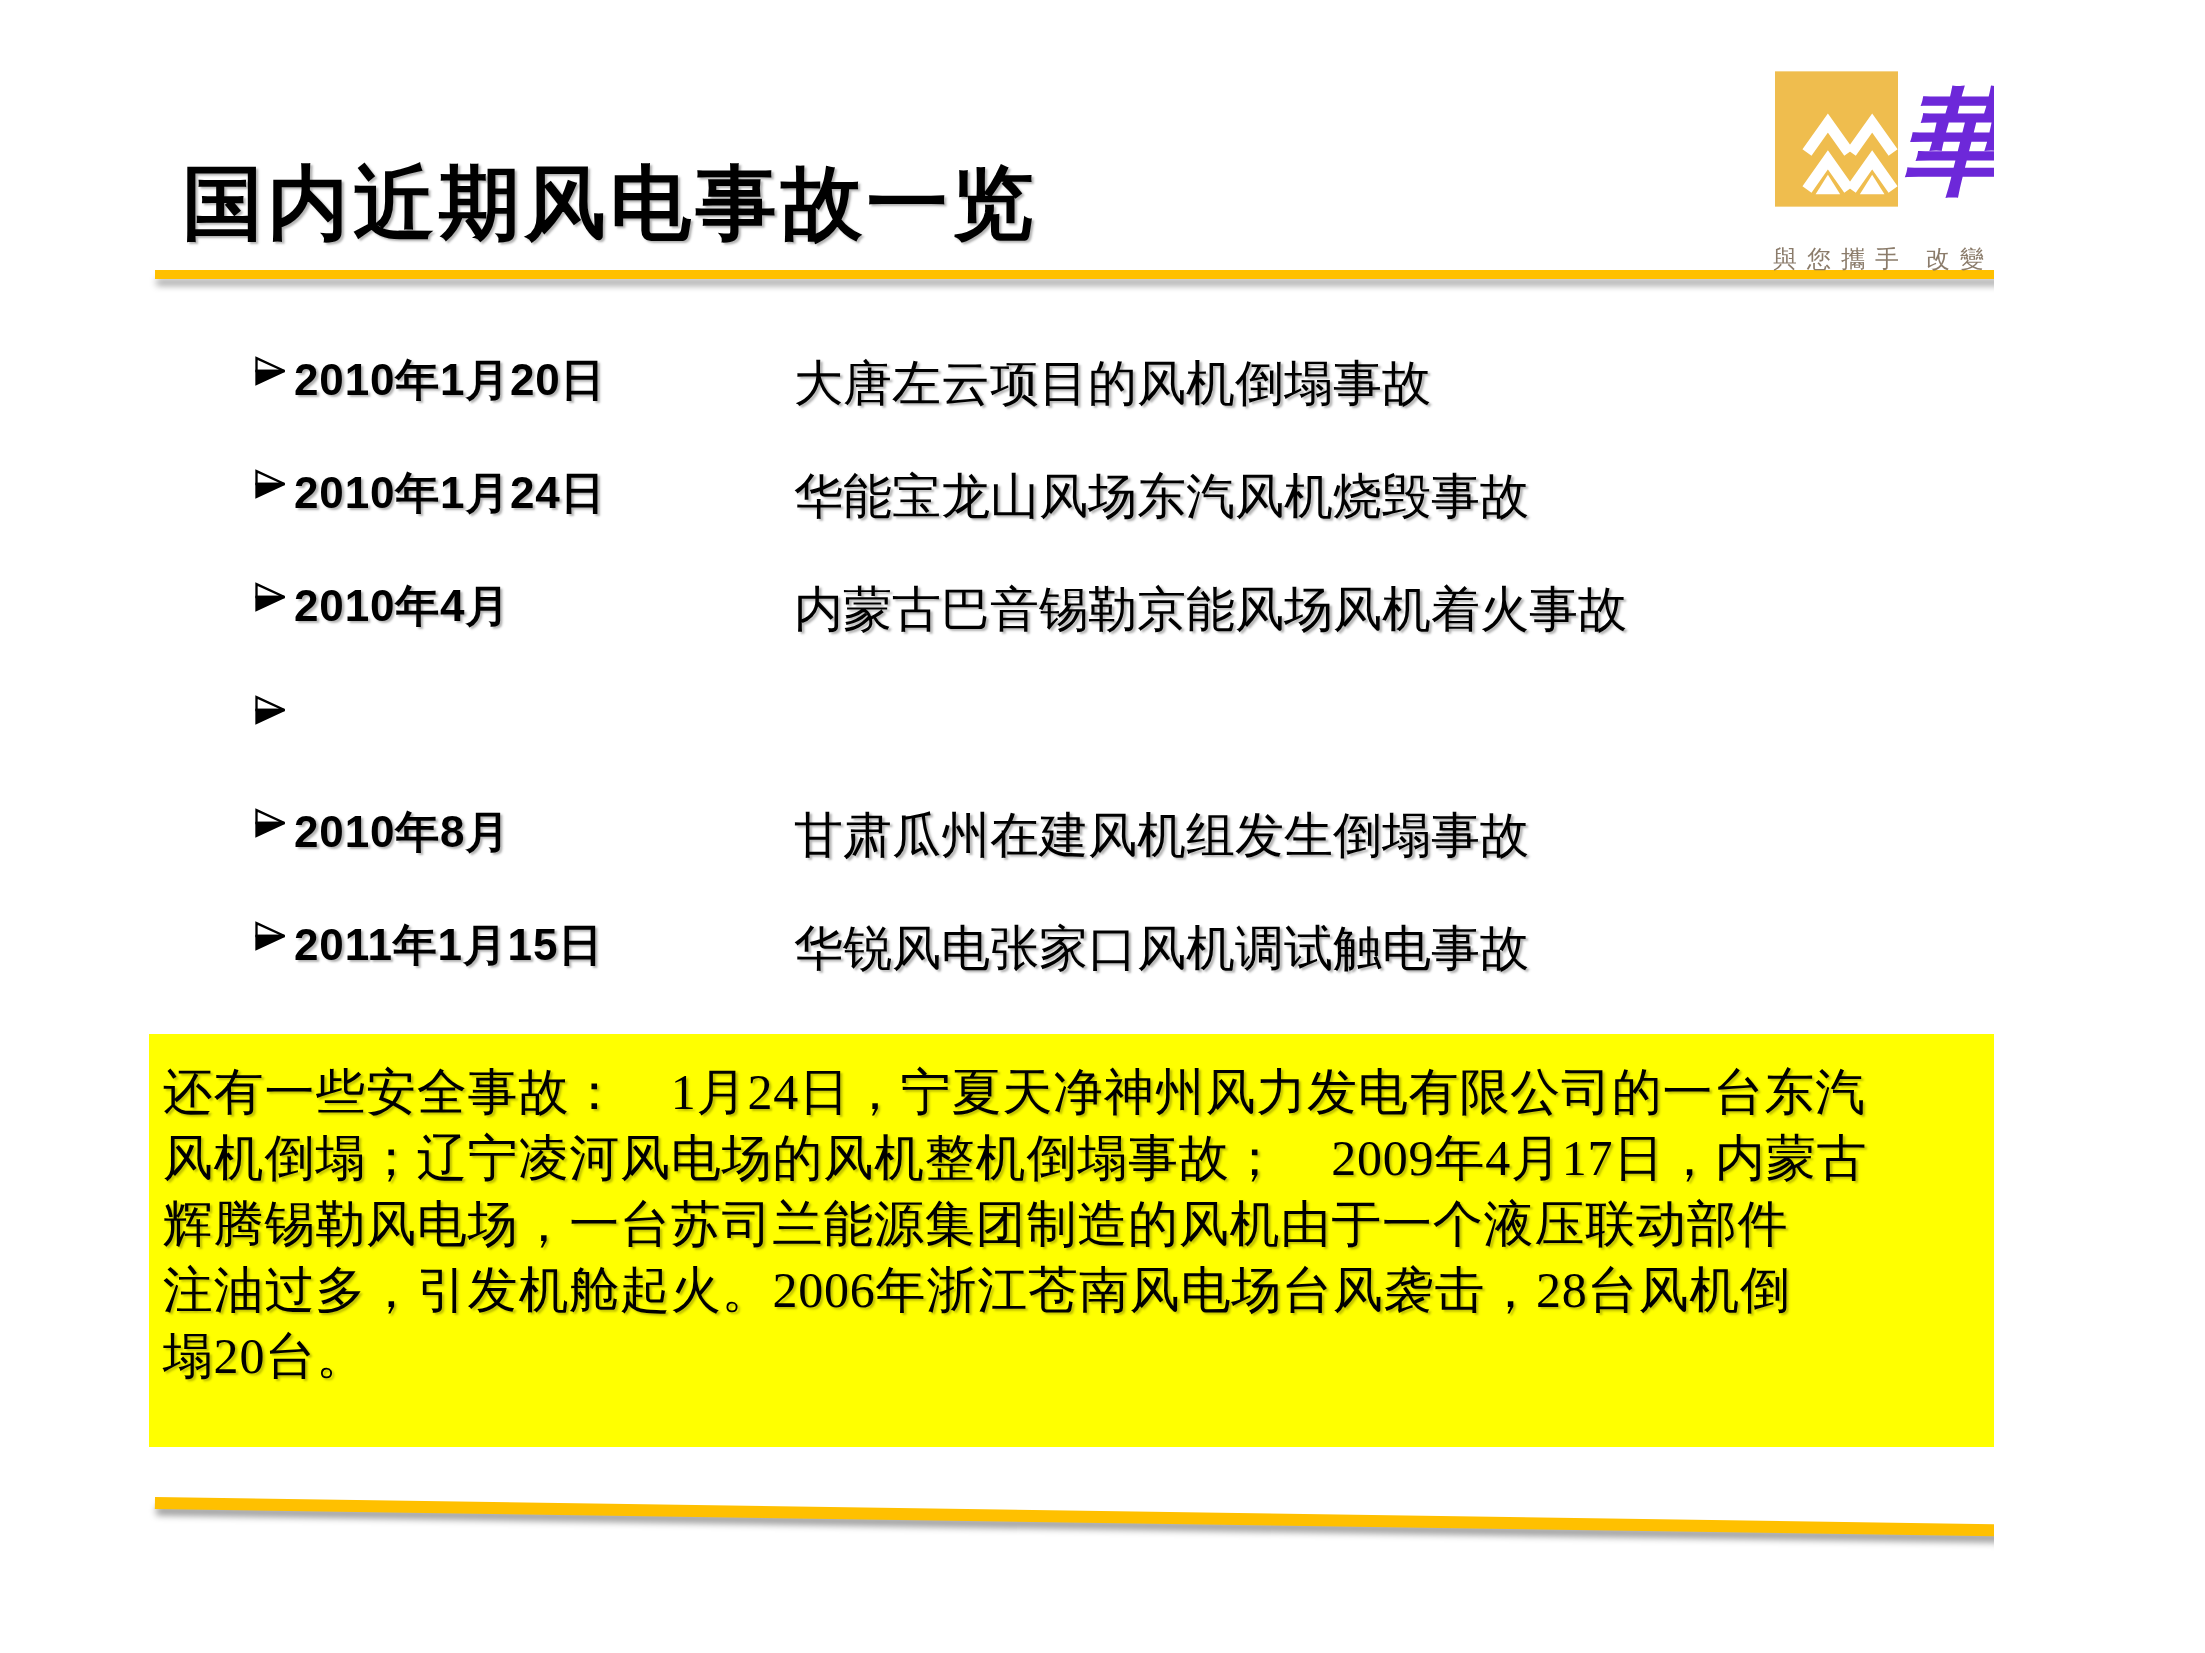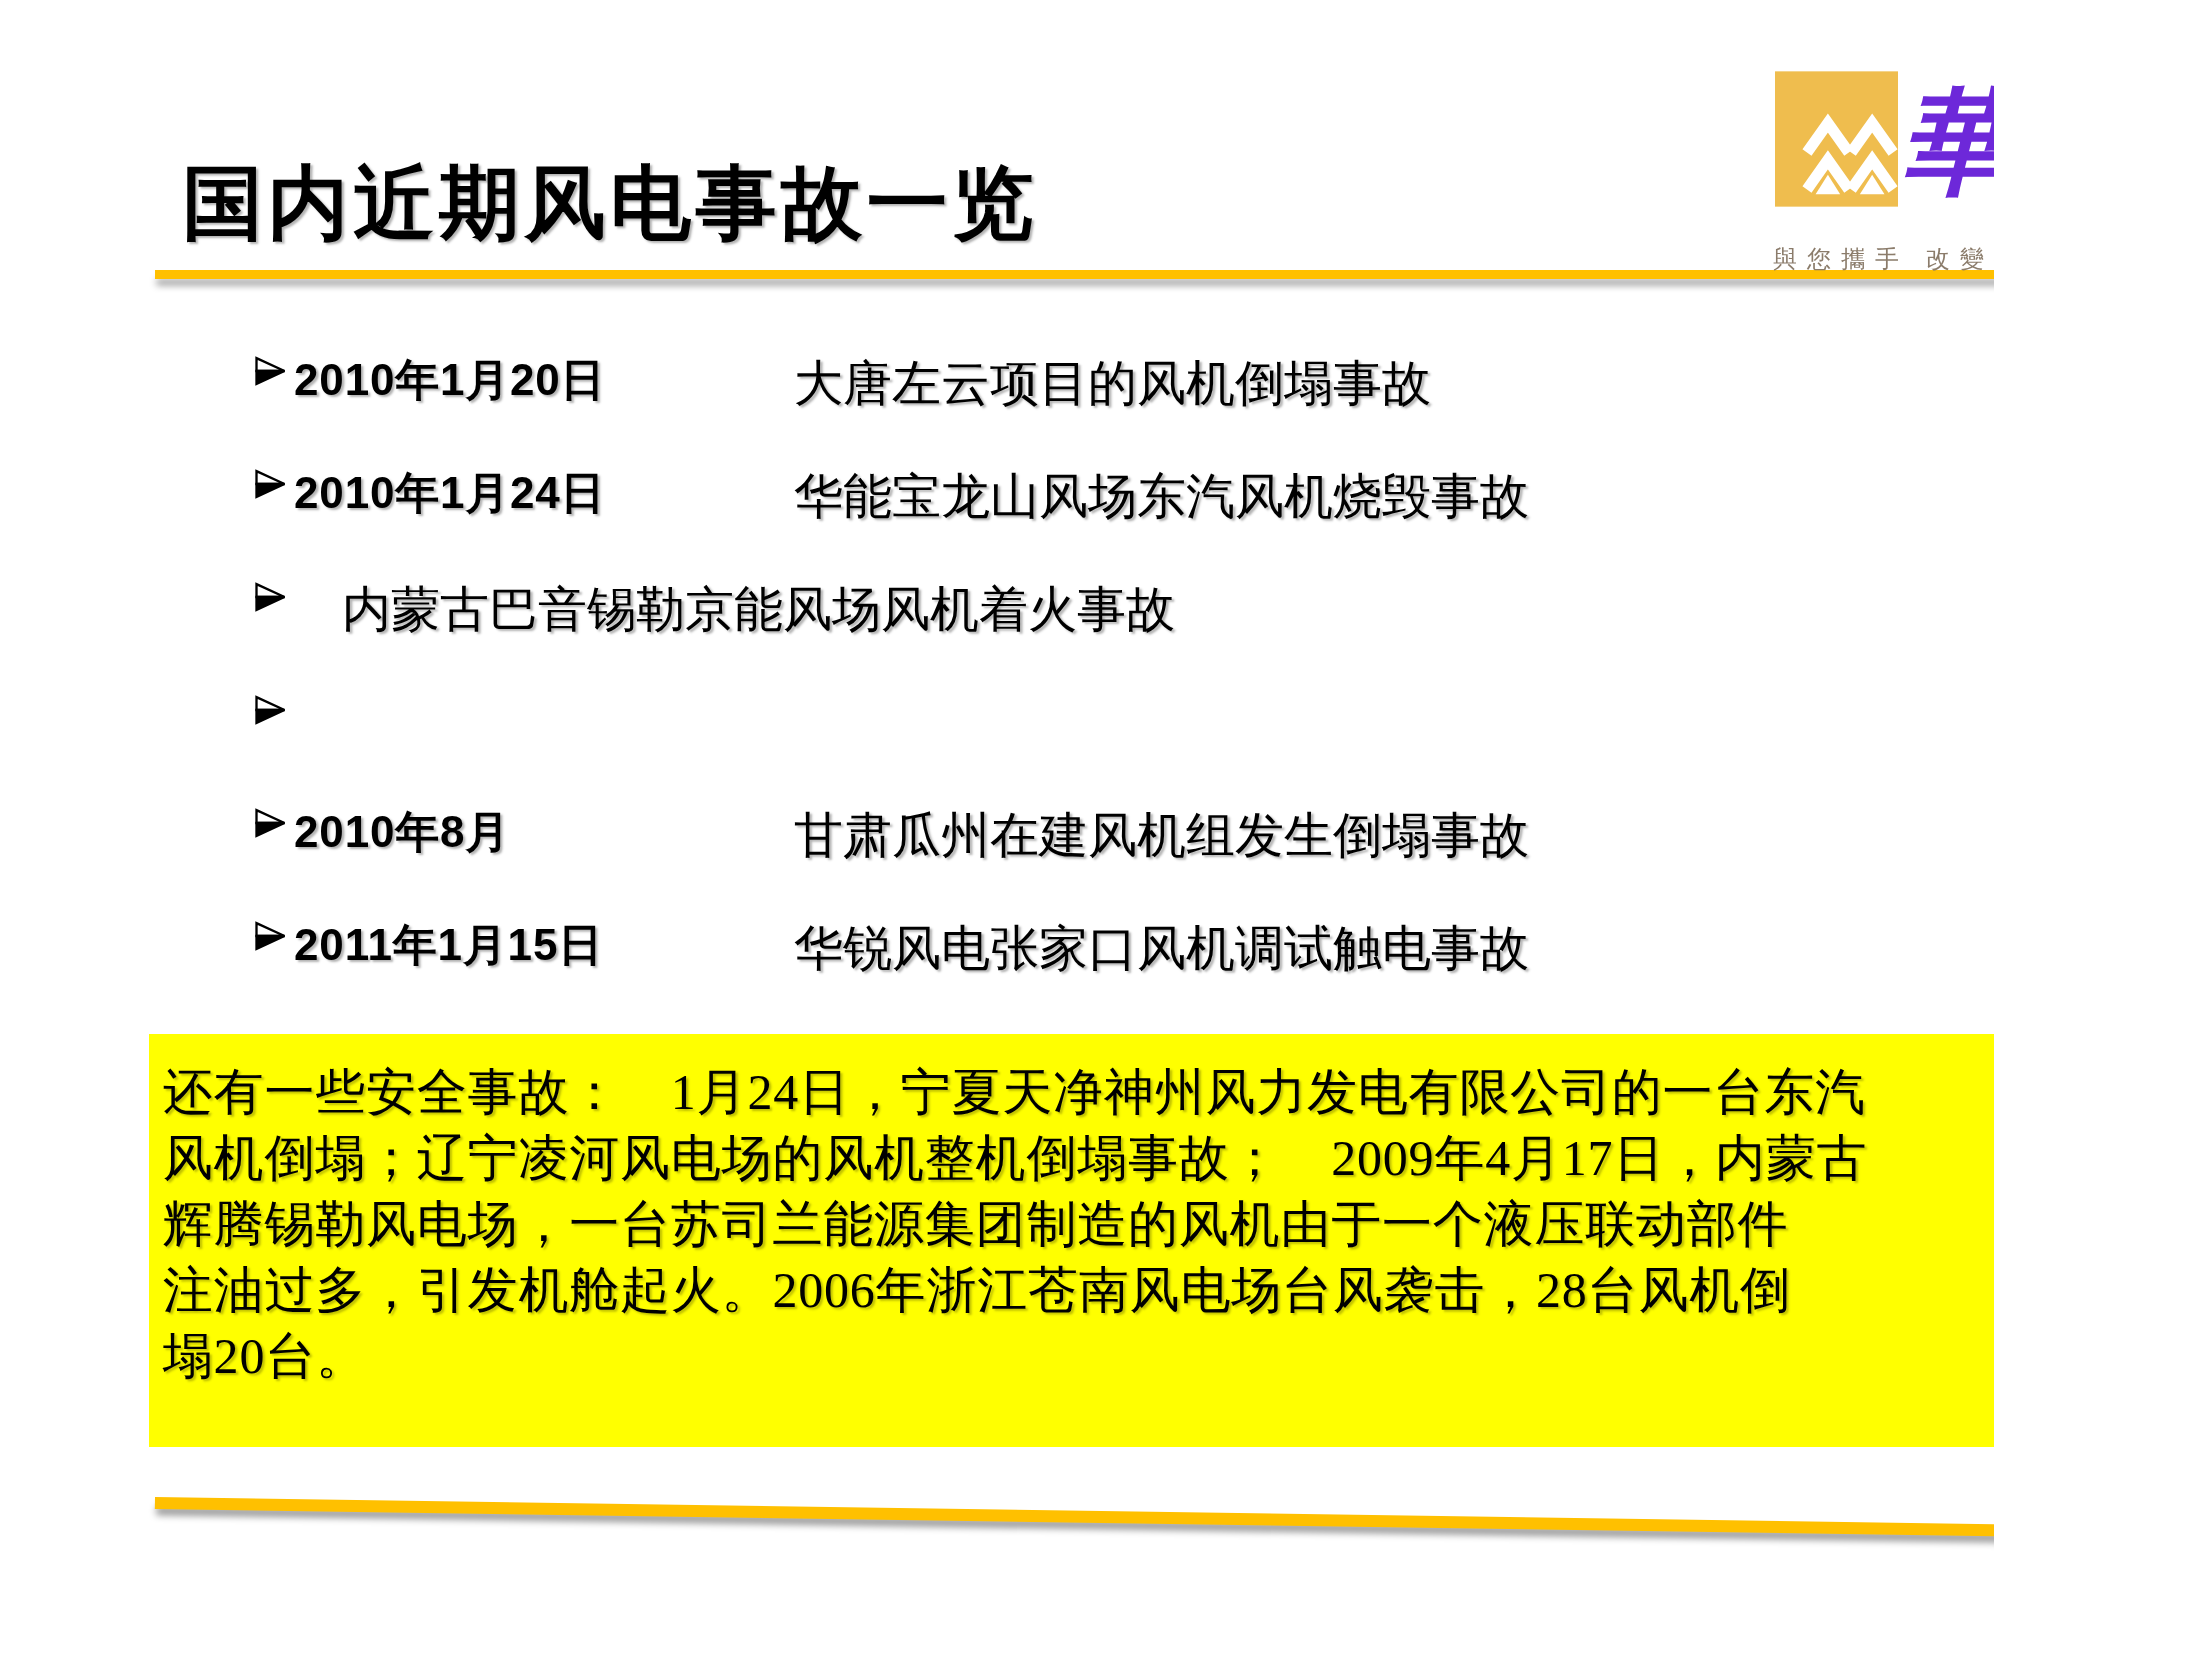--- a/index.html
+++ b/index.html
@@ -123,20 +123,21 @@
       </svg>
       <span class="bullet-date">2010年1月24日</span>
       <span class="bullet-desc">华能宝龙山风场东汽风机烧毁事故</span>
     </div>
 
     <div class="bullet-row">
       <svg class="bullet-icon" viewBox="0 0 60 60">
         <polygon points="6,8 54,30 6,30" fill="#ffffff" stroke="#000000" stroke-width="4"></polygon>
         <polygon points="6,30 54,30 6,52" fill="#000000" stroke="#000000" stroke-width="4"></polygon>
       </svg>
+      <span class="bullet-date">2010年4月</span>
       <span class="bullet-desc">内蒙古巴音锡勒京能风场风机着火事故</span>
     </div>
 
     <div class="bullet-row">
       <svg class="bullet-icon" viewBox="0 0 60 60">
         <polygon points="6,8 54,30 6,30" fill="#ffffff" stroke="#000000" stroke-width="4"></polygon>
         <polygon points="6,30 54,30 6,52" fill="#000000" stroke="#000000" stroke-width="4"></polygon>
       </svg>
     </div>
 

